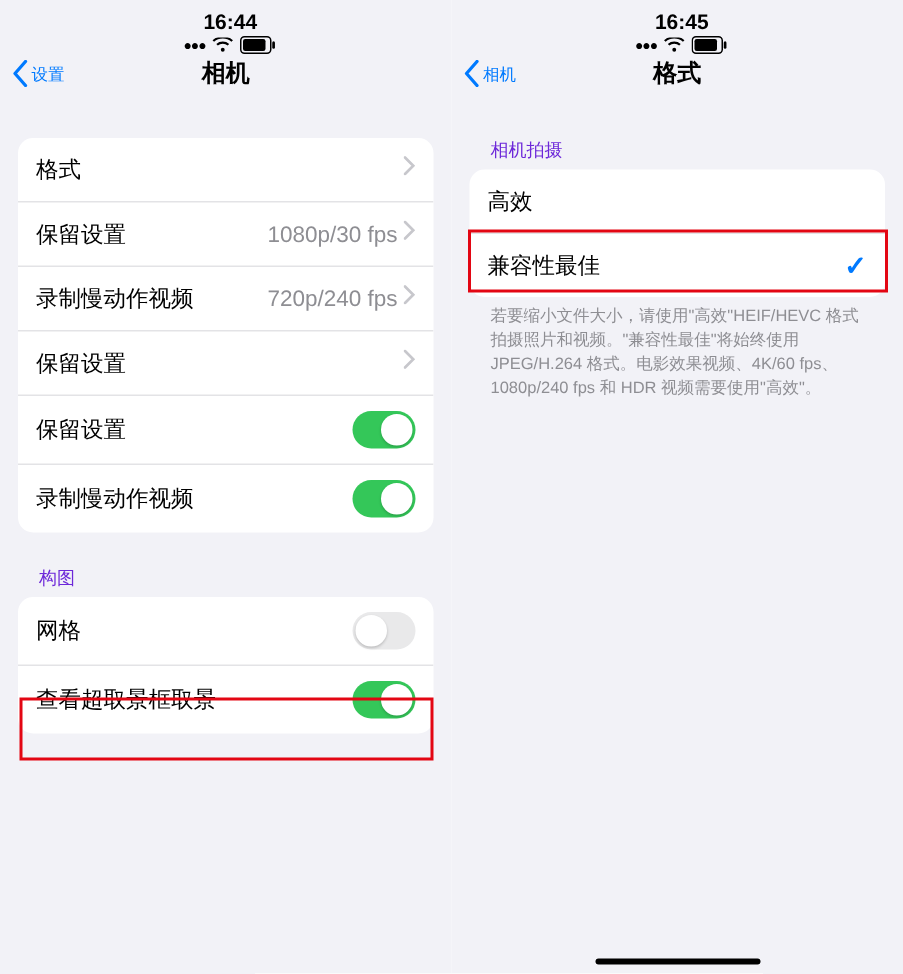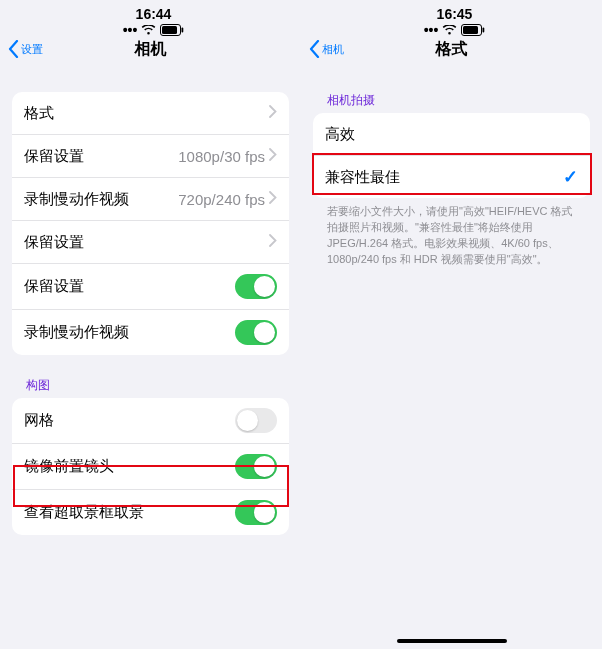--- a/index.html
+++ b/index.html
@@ -108,26 +108,20 @@
 
       <div class="header">构图</div>
       <div class="group" style="margin-top:4px">
         <div class="row">
           <span class="label">网格</span>
           <div class="toggle">
               <div class="knob"></div>
             </div>
         </div>
         <div class="row">
-          <span class="label">镜像前置镜头</span>
-          <div class="toggle on">
-              <div class="knob"></div>
-            </div>
-        </div>
-        <div class="row">
           <span class="label">查看超取景框取景</span>
           <div class="toggle on">
               <div class="knob"></div>
             </div>
         </div>
       </div>
 
     </div>
 
     <div class="hl" style="left:13px;top:465px;width:272px;height:38px"></div>

